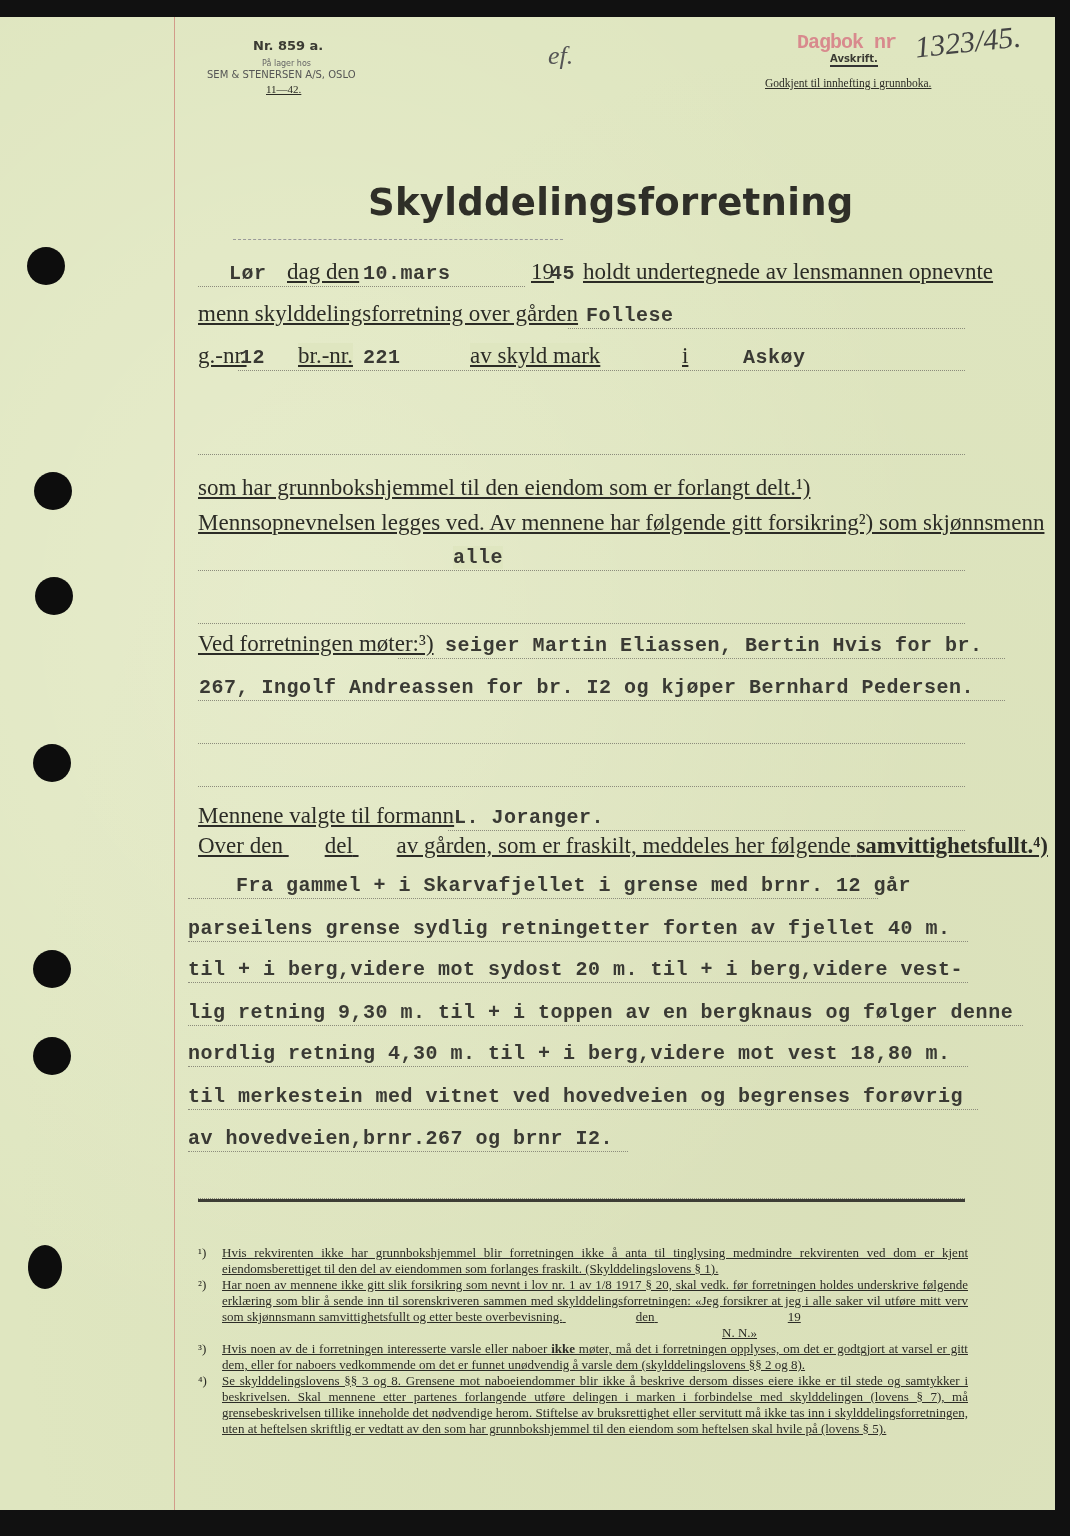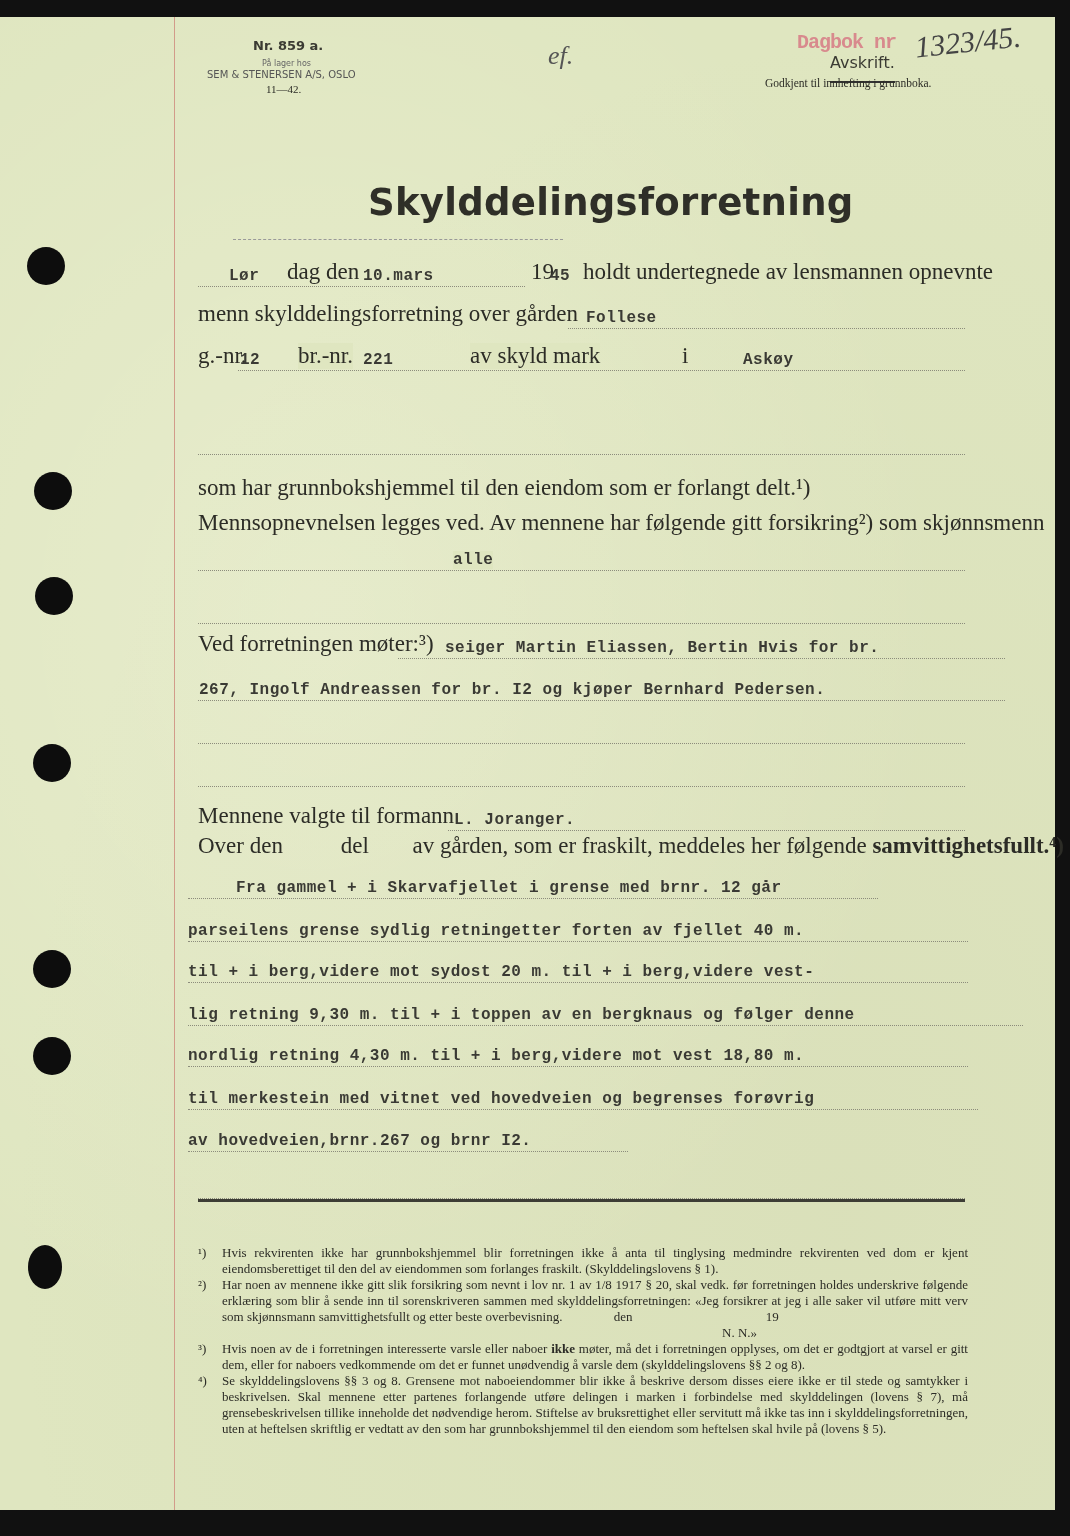--- a/index.html
+++ b/index.html
@@ -5,43 +5,43 @@
   html, body { margin:0; padding:0; }
   body { width:1070px; height:1536px; background:#111; position:relative; overflow:hidden; }
   .page {
     position:absolute; left:0; top:17px; width:1055px; height:1493px;
     background:#dfe6c0;
     background-image: radial-gradient(ellipse at 30% 40%, rgba(255,255,240,0.25), rgba(0,0,0,0) 60%),
                       radial-gradient(ellipse at 80% 80%, rgba(180,180,140,0.12), rgba(0,0,0,0) 70%);
   }
   .margin-line { position:absolute; left:174px; top:0; width:1px; height:100%; background:#d29b8a; }
   .hole { position:absolute; width:38px; height:38px; border-radius:50%; background:#0d0d0d; }
-  .serif { font-family:"Liberation Serif","DejaVu Serif",serif; color:#2c2c26; }
+  .serif { font-family:"Liberation Serif","DejaVu Serif",serif; color:#2c2c26;text-decoration:underline; }
   .sans { font-family:"DejaVu Sans","Liberation Sans",sans-serif; color:#3b3b33; }
   .mono { font-family:"Liberation Mono","DejaVu Sans Mono",monospace; color:#3a3a34; font-weight:bold; }
   .abs { position:absolute; }
 
   .form-nr { left:253px; top:21px; font-size:13px; font-weight:bold; }
   .printer1 { left:262px; top:42px; font-size:8px; color:#666; }
   .printer2 { left:207px; top:52px; font-size:10px; color:#555; }
   .printer3 { left:266px; top:66px; font-size:11px; }
   .handwritten-ef { left:548px; top:24px; font-size:26px; font-style:italic; color:#555; font-family:"Liberation Serif",serif; }
   .stamp { left:797px; top:14px; font-size:20px; font-weight:bold; color:#d77a85; font-family:"Liberation Mono",monospace; letter-spacing:-1px; opacity:.85; }
   .casenum { left:915px; top:8px; font-size:30px; font-style:italic; color:#444; font-family:"Liberation Serif",serif; transform:rotate(-6deg); }
-  .avskrift { left:830px; top:36px; font-size:16px; font-weight:normal; border-bottom:2px solid #333; padding-bottom:9px; }
+  .avskrift { left:830px; top:36px; font-size:10px; font-weight:bold; border-bottom:2px solid #333; padding-bottom:1px; }
   .godkjent { left:765px; top:60px; font-size:11.5px; }
 
   .title { left:368px; top:164px; font-size:37px; font-weight:bold; color:#2f2f28; letter-spacing:0.3px; }
   .title-rule { left:233px; top:222px; width:330px; height:1px; border-top:1px dashed #999; }
 
   .line { position:absolute; left:198px; width:767px; height:26px; }
   .line .dots { position:absolute; left:0; right:0; bottom:2px; border-bottom:1.5px dotted #8c8c7c; }
   .line span { position:absolute; bottom:4px; white-space:nowrap; }
   .fs-print { font-size:23px; }
-  .fs-type { font-size:16px; letter-spacing:0.5px; }
+  .fs-type { font-size:20px; letter-spacing:0.5px; }
 
   .fn-rule { left:198px; top:1182px; width:767px; height:3px; background:#3d3d35; }
   .footnotes { left:198px; top:1228px; width:770px; font-size:13px; line-height:16px; }
   .fn { position:relative; padding-left:24px; text-align:justify; }
   .fn .mk { position:absolute; left:0; top:0; }
 </style>
 </head>
 <body>
 
 <div class="page">
@@ -128,21 +128,21 @@
     </div>
 
   <div class="line" style="top:790px">
     <div class="dots" style="left:250px"></div>
     <span class="serif fs-print" style="left:0">Mennene valgte til formann</span>
     <span class="mono fs-type" style="left:256px">L. Joranger.</span>
   </div>
 
   <div class="abs serif fs-print" style="left:198px;top:816px;white-space:nowrap">
     <span>Over den</span>
-    <span style="margin-left:52px">del</span>
+    <span style="margin-left:36px">del</span>
     <span style="margin-left:38px">av gården, som er fraskilt, meddeles her følgende</span>
     <b>samvittighetsfullt.⁴)</b>
   </div>
 
   <div class="line" style="top:858px;left:188px;width:780px">
     <div class="dots" style="left:0;right:90px"></div>
     <span class="mono fs-type" style="left:48px">Fra gammel + i Skarvafjellet i grense med brnr. 12 går</span>
   </div>
   <div class="line" style="top:901px;left:188px;width:780px">
     <div class="dots" style="right:0"></div>
@@ -175,21 +175,21 @@
   <div class="abs fn-rule"></div>
 
   <div class="abs serif footnotes">
     <div class="fn">
       <span class="mk">¹)</span>
       <span>Hvis rekvirenten ikke har grunnbokshjemmel blir forretningen ikke å anta til tinglysing medmindre rekvirenten ved dom er kjent eiendomsberettiget til den del av eiendommen som forlanges fraskilt. (Skylddelingslovens § 1).</span>
     </div>
     <div class="fn">
       <span class="mk">²)</span>
       <span>Har noen av mennene ikke gitt slik forsikring som nevnt i lov nr. 1 av 1/8 1917 § 20, skal vedk. før forretningen holdes underskrive følgende erklæring som blir å sende inn til sorenskriveren sammen med skylddelingsforretningen: «Jeg forsikrer at jeg i alle saker vil utføre mitt verv som skjønnsmann samvittighetsfullt og etter beste overbevisning.</span>
-      <span style="margin-left:48px">den</span>
+      <span style="margin-left:70px">den</span>
       <span style="margin-left:130px">19</span>
       <div style="padding-left:500px">N. N.»</div>
     </div>
     <div class="fn">
       <span class="mk">³)</span>
       <span>Hvis noen av de i forretningen interesserte varsle eller naboer </span><b>ikke</b><span> møter, må det i forretningen opplyses, om det er godtgjort at varsel er gitt dem, eller for naboers vedkommende om det er funnet unødvendig å varsle dem (skylddelingslovens §§ 2 og 8).</span>
     </div>
     <div class="fn">
       <span class="mk">⁴)</span>
       <span>Se skylddelingslovens §§ 3 og 8. Grensene mot naboeiendommer blir ikke å beskrive dersom disses eiere ikke er til stede og samtykker i beskrivelsen. Skal mennene etter partenes forlangende utføre delingen i marken i forbindelse med skylddelingen (lovens § 7), må grensebeskrivelsen tillike inneholde det nødvendige herom. Stiftelse av bruksrettighet eller servitutt må ikke tas inn i skylddelingsforretningen, uten at heftelsen skriftlig er vedtatt av den som har grunnbokshjemmel til den eiendom som heftelsen skal hvile på (lovens § 5).</span>

